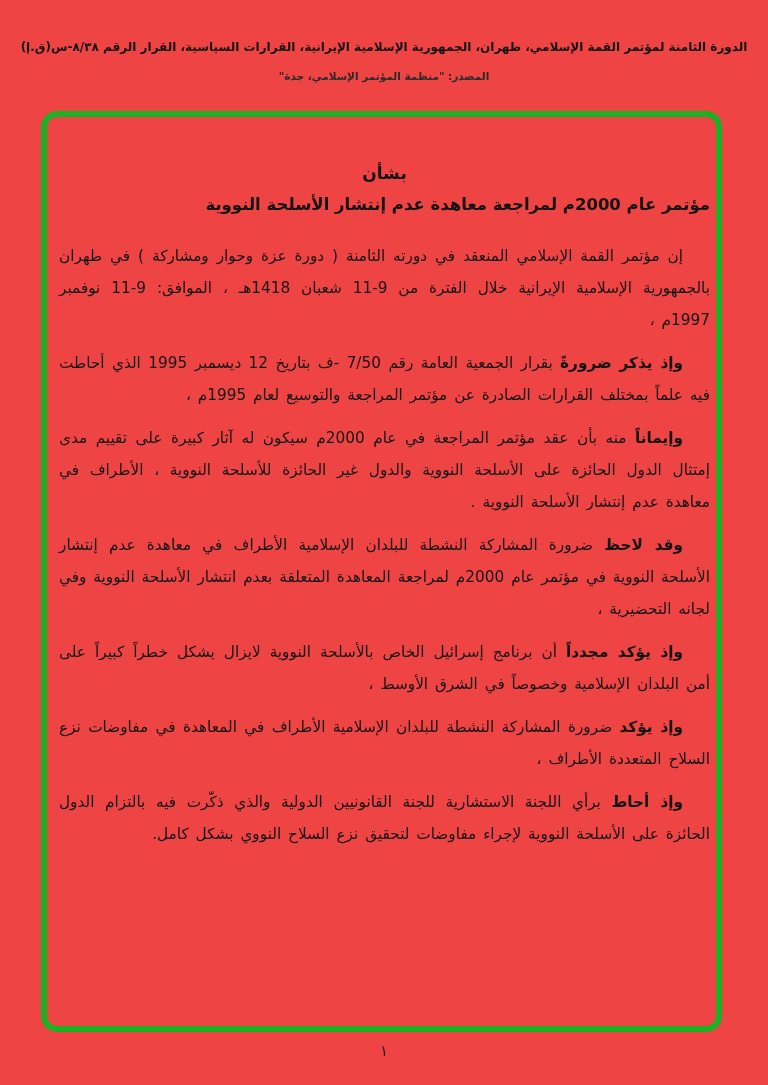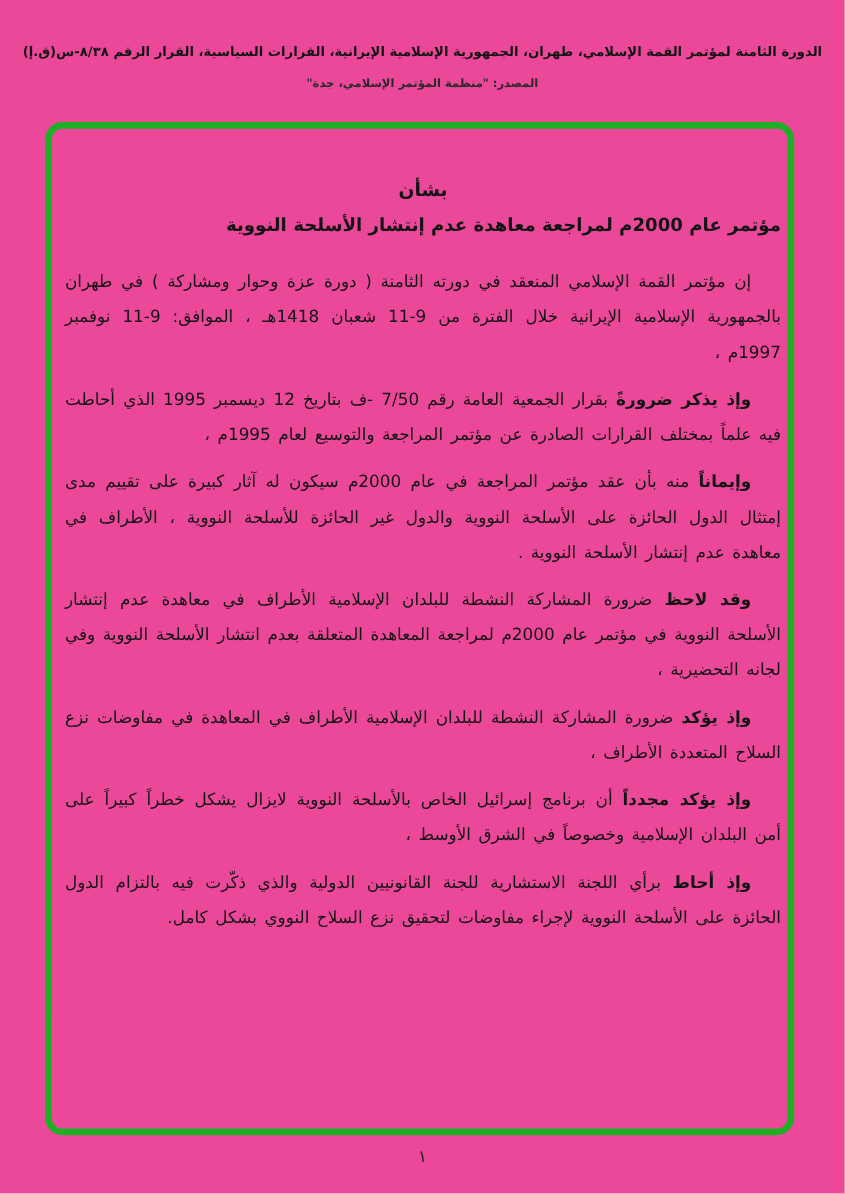--- a/index.html
+++ b/index.html
@@ -1,17 +1,17 @@
 <!DOCTYPE html>
 <html lang="ar"><head>
 <meta charset="utf-8">
 <style>
   html,body { margin:0; padding:0; background:#ffffff; }
   .page {
-    position:relative; width:768px; height:1085px; background:#ec4899;
+    position:relative; width:768px; height:1085px; background:#ef4444;
     font-family:"DejaVu Sans", sans-serif; color:#141414; overflow:hidden;
   }
   .hdr1 {
     position:absolute; top:40px; left:20px; right:20px;
     direction:rtl; text-align:center; font-size:12px; font-weight:bold;
     letter-spacing:0; white-space:nowrap;
   }
   .hdr2 {
     position:absolute; top:70px; left:0; right:0;
     direction:rtl; text-align:center; font-size:10.5px; font-weight:bold;
@@ -52,21 +52,21 @@
     <div class="title">
       <div>بشأن</div>
       <div class="title-line3">مؤتمر عام 2000م لمراجعة معاهدة عدم إنتشار الأسلحة النووية</div>
     </div>
 
     <div class="body">
       <p class="para"><span class="lead"></span><span>إن مؤتمر القمة الإسلامي المنعقد في دورته الثامنة ( دورة عزة وحوار ومشاركة ) في طهران بالجمهورية الإسلامية الإيرانية خلال الفترة من 9-11 شعبان 1418هـ ، الموافق: 9-11 نوفمبر 1997م ،</span></p>
       <p class="para"><span class="lead">وإذ يذكر ضرورةً</span><span> بقرار الجمعية العامة رقم 7/50 -ف بتاريخ 12 ديسمبر 1995 الذي أحاطت فيه علماً بمختلف القرارات الصادرة عن مؤتمر المراجعة والتوسيع لعام 1995م ،</span></p>
       <p class="para"><span class="lead">وإيماناً</span><span> منه بأن عقد مؤتمر المراجعة في عام 2000م سيكون له آثار كبيرة على تقييم مدى إمتثال الدول الحائزة على الأسلحة النووية والدول غير الحائزة للأسلحة النووية ، الأطراف في معاهدة عدم إنتشار الأسلحة النووية .</span></p>
       <p class="para"><span class="lead">وقد لاحظ</span><span> ضرورة المشاركة النشطة للبلدان الإسلامية الأطراف في معاهدة عدم إنتشار الأسلحة النووية في مؤتمر عام 2000م لمراجعة المعاهدة المتعلقة بعدم انتشار الأسلحة النووية وفي لجانه التحضيرية ،</span></p>
+      <p class="para"><span class="lead">وإذ يؤكد مجدداً</span><span> أن برنامج إسرائيل الخاص بالأسلحة النووية لايزال يشكل خطراً كبيراً على أمن البلدان الإسلامية وخصوصاً في الشرق الأوسط ،</span></p>
       <p class="para"><span class="lead">وإذ يؤكد</span><span> ضرورة المشاركة النشطة للبلدان الإسلامية الأطراف في المعاهدة في مفاوضات نزع السلاح المتعددة الأطراف ،</span></p>
-      <p class="para"><span class="lead">وإذ يؤكد مجدداً</span><span> أن برنامج إسرائيل الخاص بالأسلحة النووية لايزال يشكل خطراً كبيراً على أمن البلدان الإسلامية وخصوصاً في الشرق الأوسط ،</span></p>
       <p class="para"><span class="lead">وإذ أحاط</span><span> برأي اللجنة الاستشارية للجنة القانونيين الدولية والذي ذكّرت فيه بالتزام الدول الحائزة على الأسلحة النووية لإجراء مفاوضات لتحقيق نزع السلاح النووي بشكل كامل.</span></p>
     </div>
   </div>
 
   <div class="pagenum">١</div>
 
 </div>
 
 </body></html>

